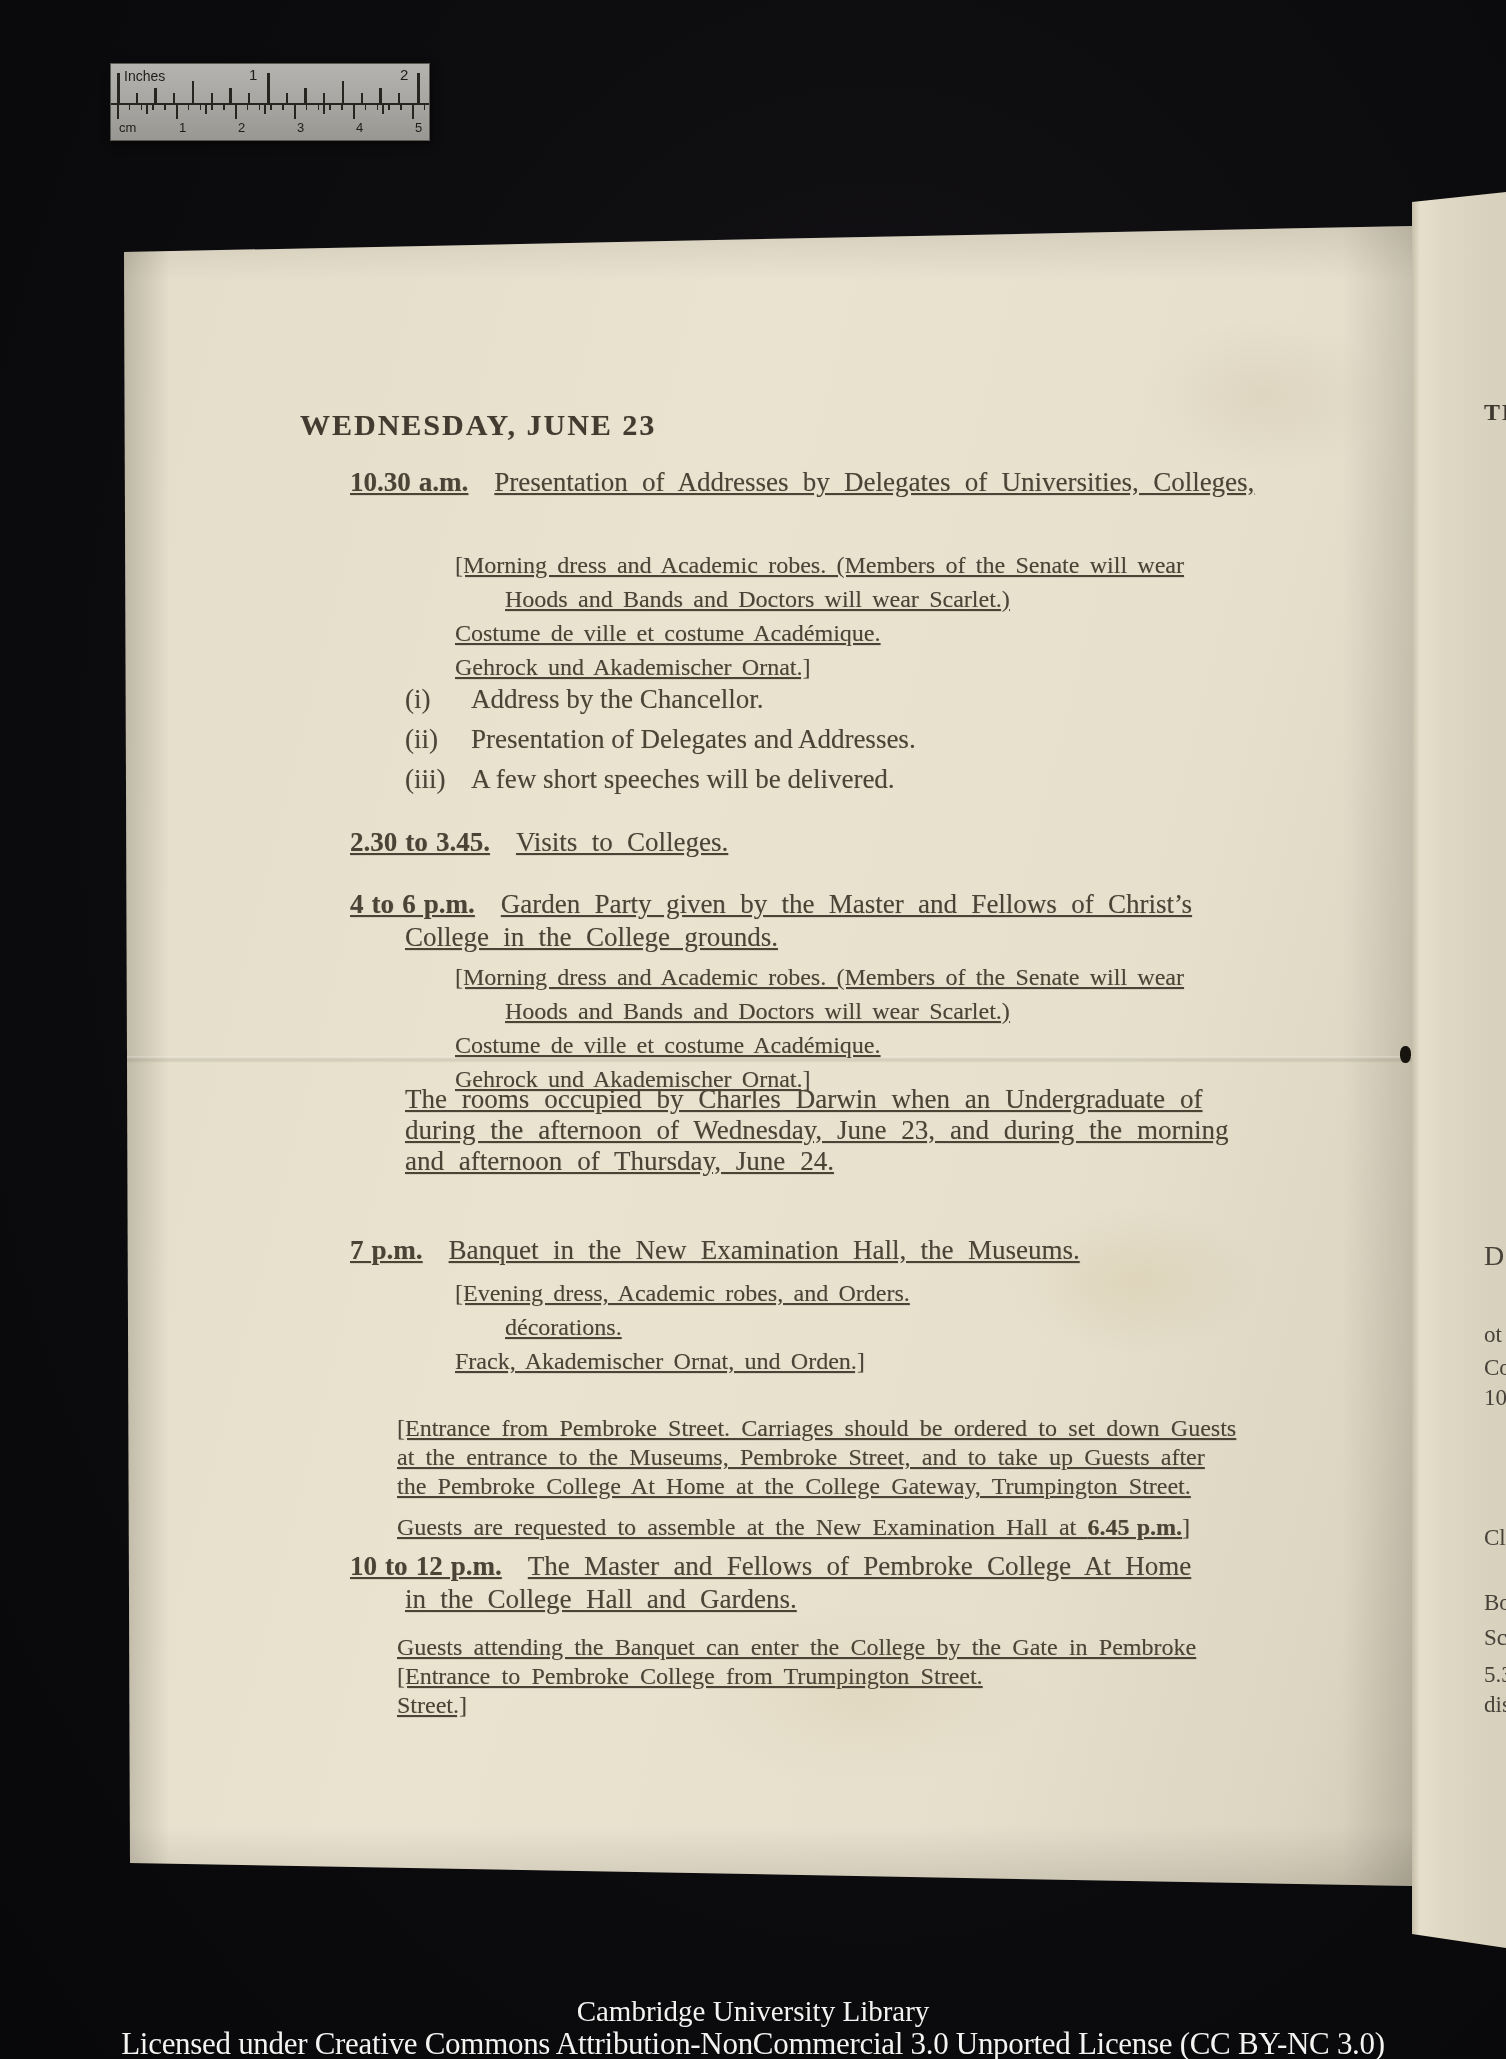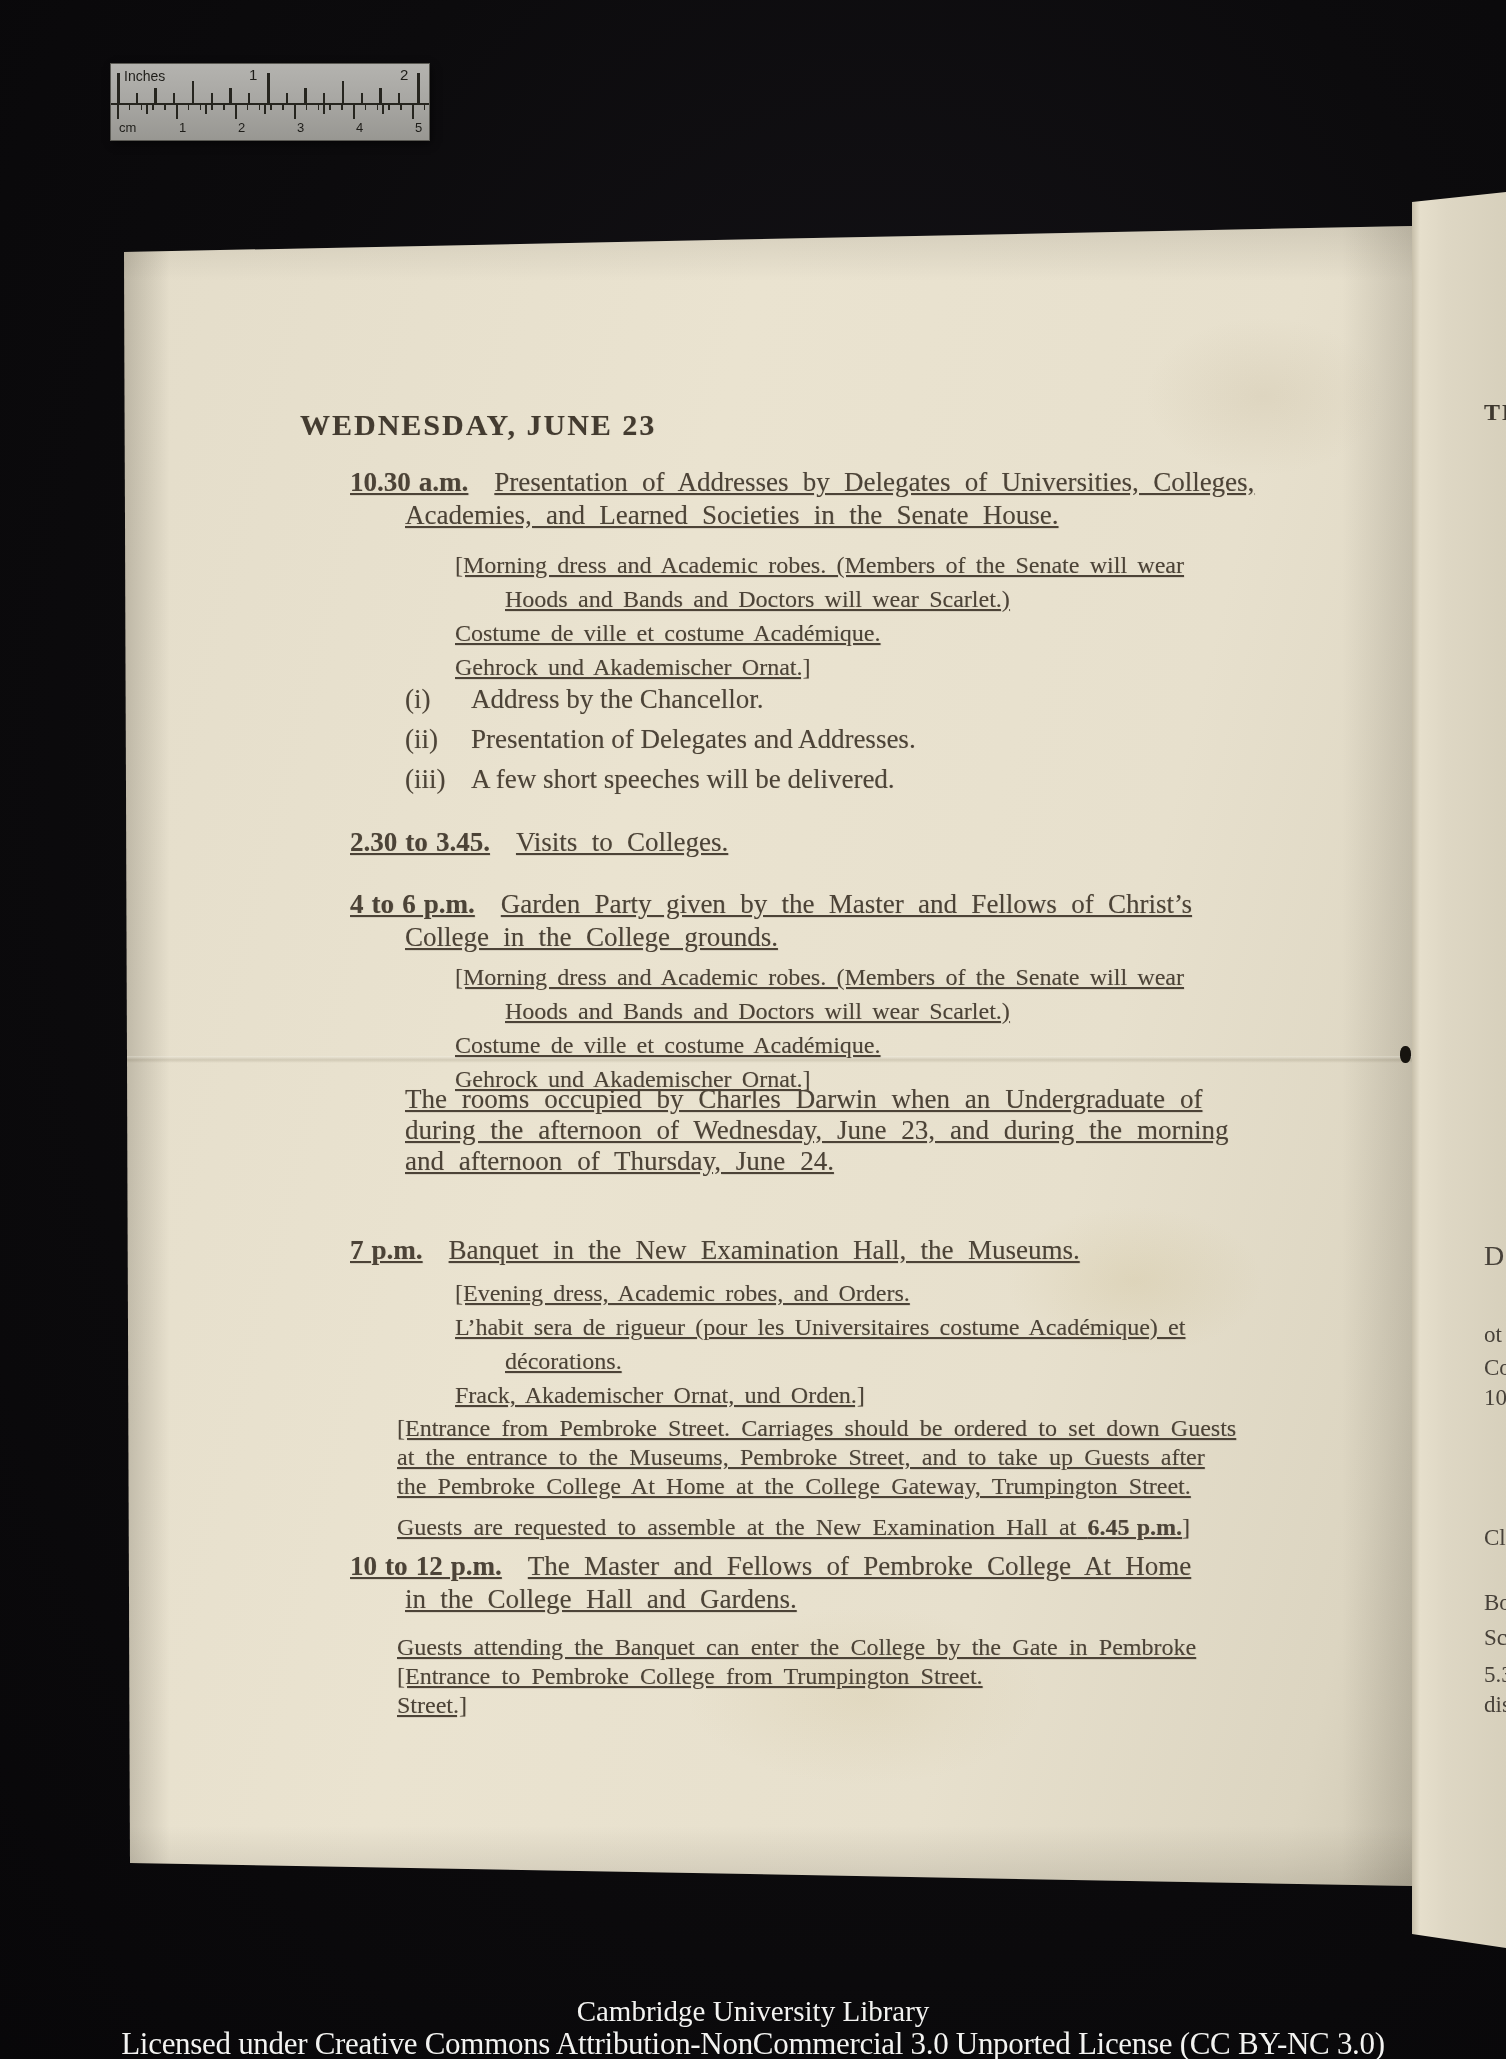--- a/index.html
+++ b/index.html
@@ -122,21 +122,20 @@
     <div class="crease"></div>
     <div class="fold-notch"></div>
   </div>
 
   <div class="doc">
 
     <div class="blk heading" style="top:0;">WEDNESDAY, JUNE 23</div>
 
     <div class="blk ev" style="top:58px;">
       <div class="line"><span class="time">10.30 a.m.</span><span>Presentation of Addresses by Delegates of Universities, Colleges,</span></div>
-      <div class="line cont">Academies, and Learned Societies in the Senate House.</div>
     </div>
 
     <div class="blk note" style="top:140px;">
       <div class="line">[Morning dress and Academic robes.  (Members of the Senate will wear</div>
       <div class="line ind">Hoods and Bands and Doctors will wear Scarlet.)</div>
       <div class="line">Costume de ville et costume Académique.</div>
       <div class="line">Gehrock und Akademischer Ornat.]</div>
     </div>
 
     <div class="blk agenda" style="top:276px;">
@@ -166,21 +165,20 @@
       <div class="line">during the afternoon of Wednesday, June 23, and during the morning</div>
       <div class="line">and afternoon of Thursday, June 24.</div>
     </div>
 
     <div class="blk ev" style="top:826px;">
       <div class="line"><span class="time">7 p.m.</span><span>Banquet in the New Examination Hall, the Museums.</span></div>
     </div>
 
     <div class="blk note" style="top:868px;">
       <div class="line">[Evening dress, Academic robes, and Orders.</div>
-      <div class="line">L’habit sera de rigueur (pour les Universitaires costume Académique) et</div>
       <div class="line ind">décorations.</div>
       <div class="line">Frack, Akademischer Ornat, und Orden.]</div>
     </div>
 
     <div class="blk ent" style="top:1006px;">
       <div class="line">[Entrance from Pembroke Street.  Carriages should be ordered to set down Guests</div>
       <div class="line">at the entrance to the Museums, Pembroke Street, and to take up Guests after</div>
       <div class="line">the Pembroke College At Home at the College Gateway, Trumpington Street.</div>
       <div class="line assemble"><span>Guests are requested to assemble at the New Examination Hall at </span><b>6.45 p.m.</b><span>]</span></div>
     </div>

